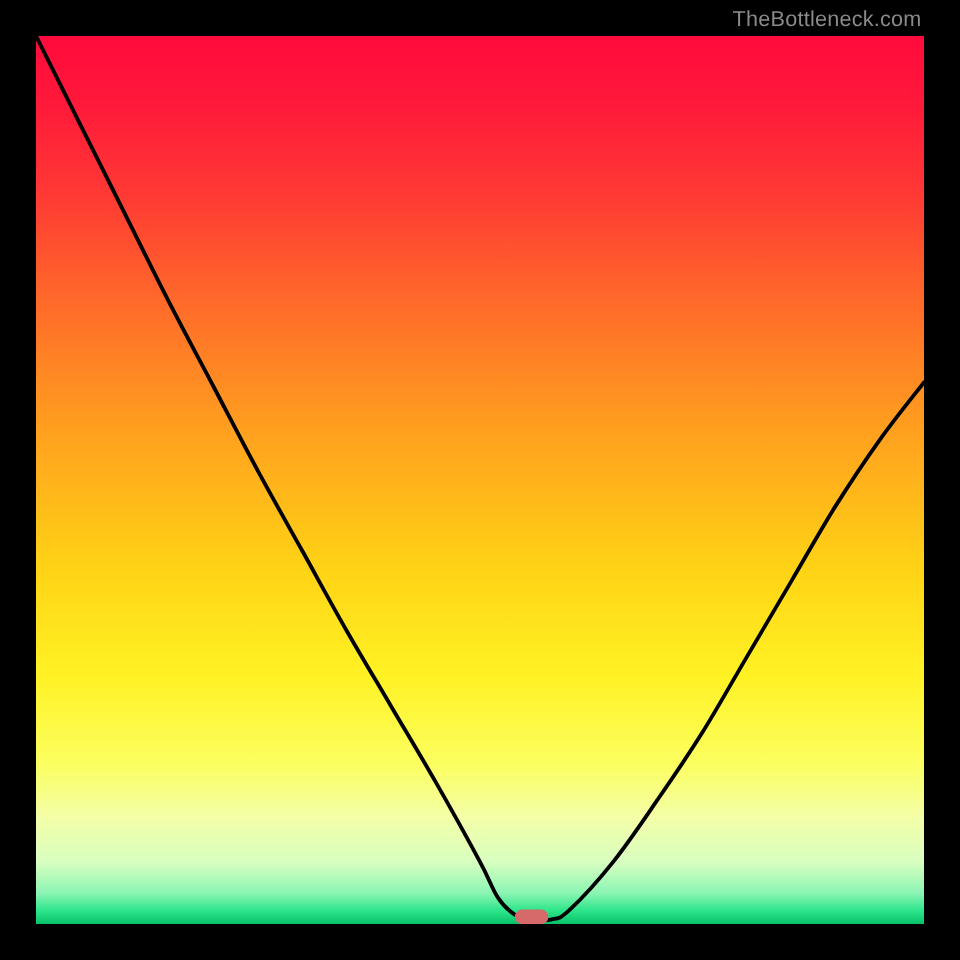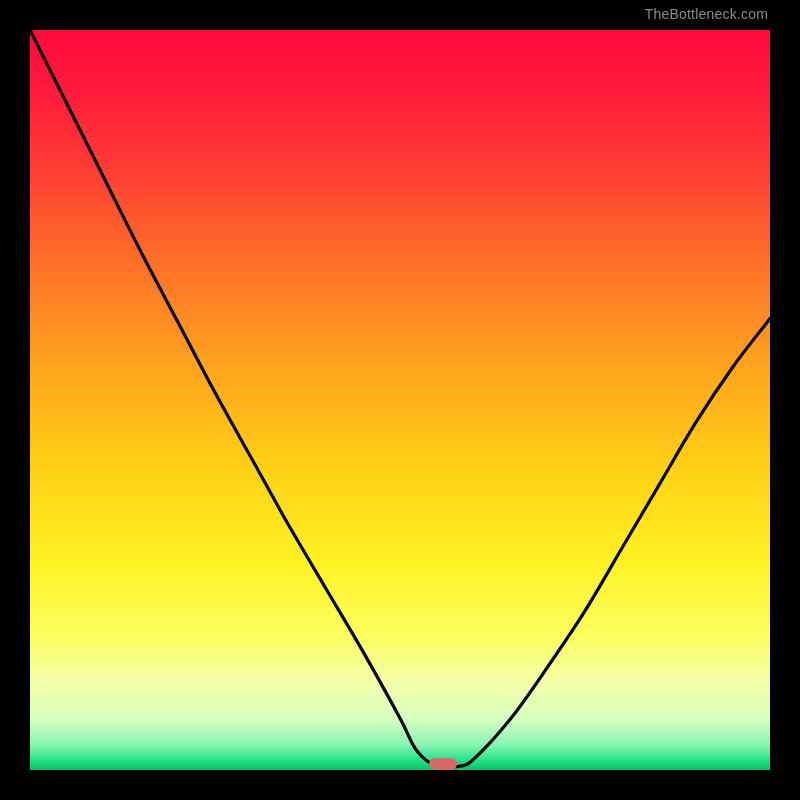--- a/index.html
+++ b/index.html
@@ -37,21 +37,21 @@
     left: 0;
     top: 0;
     width: 740px;
     height: 740px;
   }
   .watermark {
     position: absolute;
     top: 6px;
     right: 32px;
     font-family: Arial, Helvetica, sans-serif;
-    font-size: 14px;
+    font-size: 18px;
     color: #8a8a8a;
     letter-spacing: 0.2px;
     user-select: none;
   }
   .marker {
     position: absolute;
     width: 28px;
     height: 12px;
     border-radius: 6px;
     background: #d66a6a;

